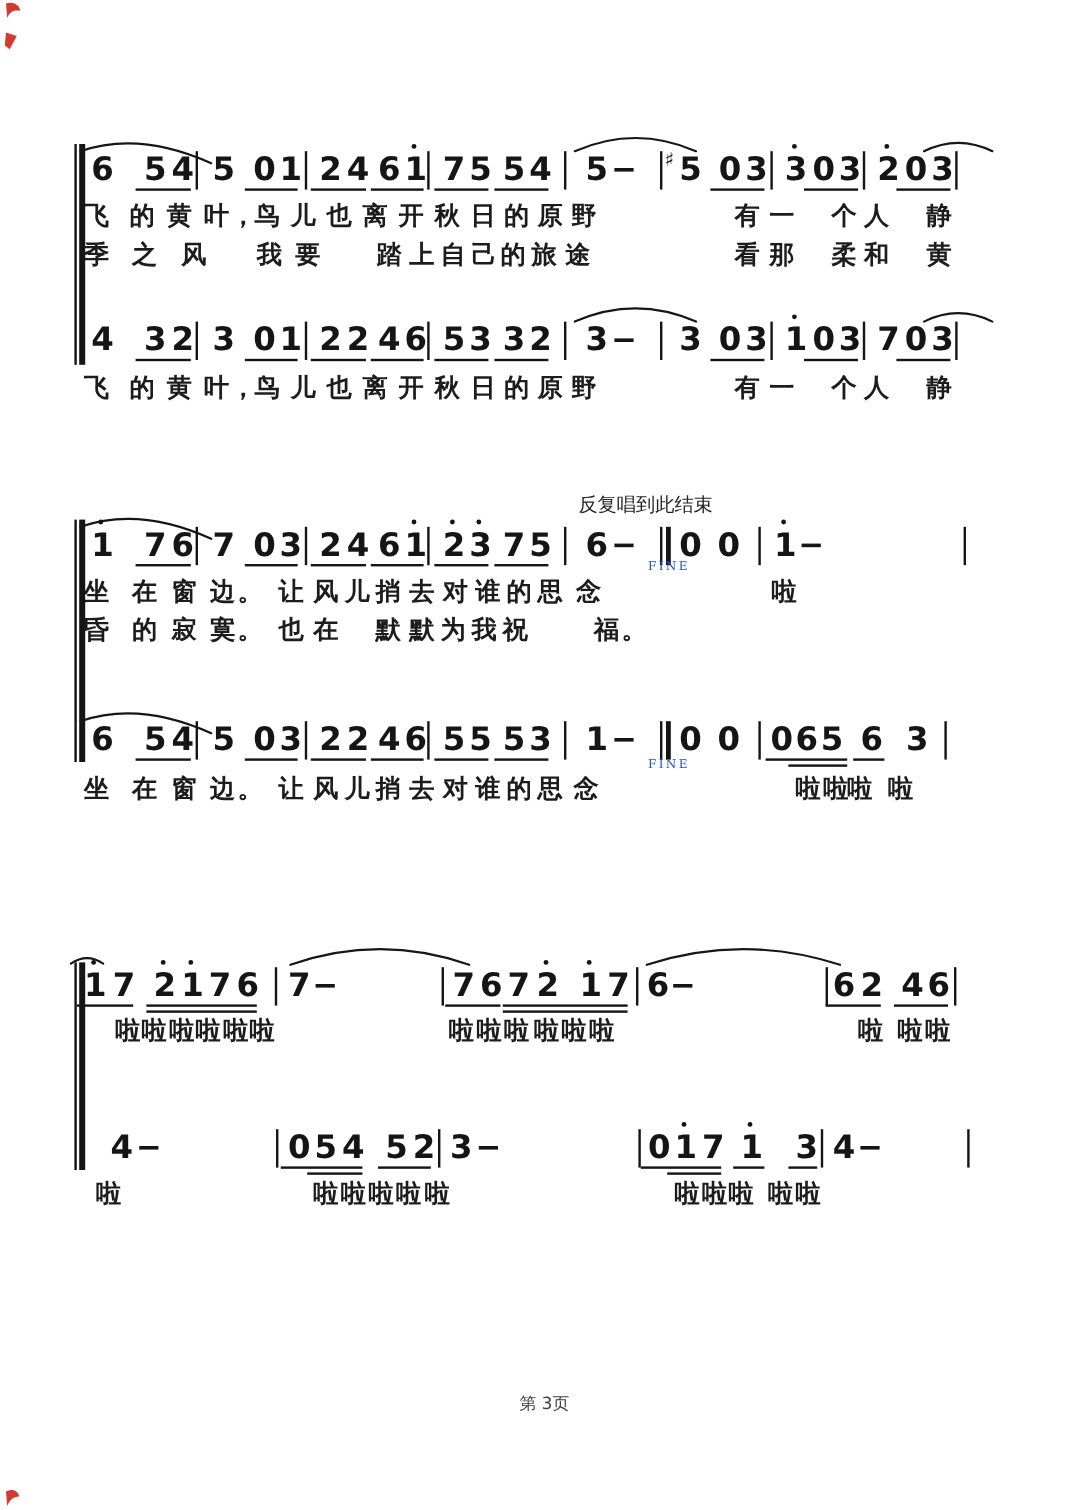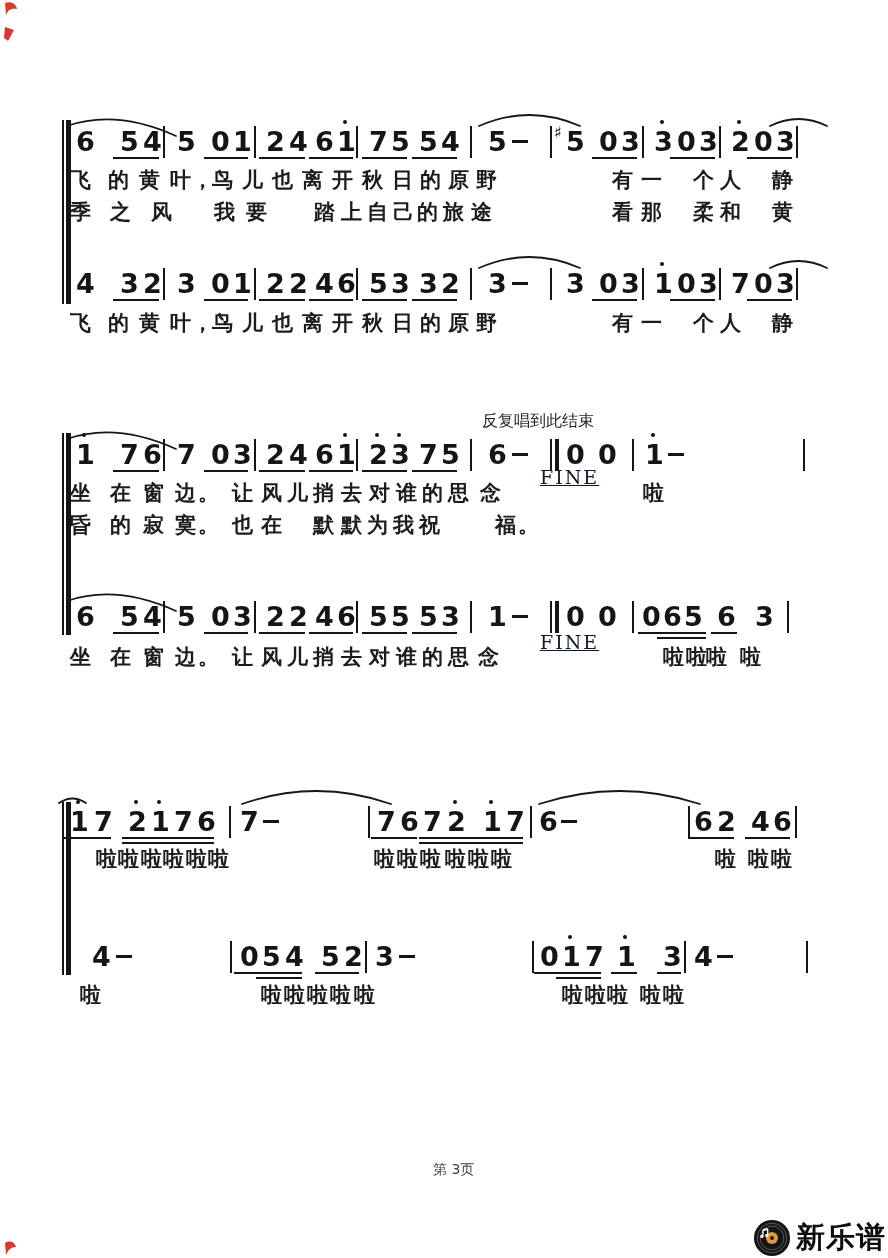--- a/index.html
+++ b/index.html
@@ -13,22 +13,22 @@
   .sharp{position:absolute;font-size:16px;font-weight:700;color:#151515;line-height:1;}
   .lyr{position:absolute;font-size:21px;font-weight:600;color:#1c1c1c;line-height:1;}
   .bar{position:absolute;width:2px;background:#151515;}
   .bar2{position:absolute;width:4px;background:#151515;}
   .dash{position:absolute;background:#151515;}
   .ul{position:absolute;background:#151515;}
   .dot{position:absolute;background:#151515;border-radius:50%;}
   .brace-thin{position:absolute;background:#151515;}
   .brace-thick{position:absolute;background:#151515;}
   .anno-cn{position:absolute;font-size:16px;color:#242424;line-height:1;}
-  .anno-fine{position:absolute;font-family:"DejaVu Serif",serif;font-size:19px;
-             letter-spacing:2px;color:#0f172a;line-height:1;text-decoration:underline;}
+  .anno-fine{position:absolute;font-family:"DejaVu Serif",serif;font-size:10px;
+             letter-spacing:2px;color:#1d4ed8;line-height:1;}
   .footer{position:absolute;left:433px;top:1161px;font-size:14px;color:#3e3e3e;}
   .logo{position:absolute;left:753px;top:1218px;display:flex;align-items:center;gap:5px;}
   .logo-text{font-size:29px;font-weight:800;color:#0d0d0d;letter-spacing:1px;
              font-family:"DejaVu Sans",sans-serif;}
   .corners{position:absolute;left:0;top:0;width:888px;height:1258px;pointer-events:none;}
 </style>
 </head>
 <body>
 
 <div class="page">
@@ -419,33 +419,19 @@
       <div class="brace-thick" style="left: 66px; top: 433px; width: 5px; height: 202px;"></div>
       <div class="brace-thin" style="left: 62px; top: 802px; width: 2px; height: 173px;"></div>
       <div class="brace-thick" style="left: 66px; top: 802px; width: 5px; height: 173px;"></div>
       <div class="anno-cn" style="left: 482px; top: 413px;">反复唱到此结束</div>
       <div class="anno-fine" style="left: 540px; top: 468px;">FINE</div>
       <div class="anno-fine" style="left: 540px; top: 633px;">FINE</div>
     </div>
 
   <div class="footer">第 3页</div>
 
-  <div class="logo">
-    <svg width="38" height="38" viewBox="0 0 40 40">
-      <circle cx="20" cy="20" r="19" fill="#141414"></circle>
-      <circle cx="20" cy="20" r="15.5" fill="none" stroke="#ffffff" stroke-width="0.7" opacity="0.45"></circle>
-      <circle cx="20" cy="20" r="12.5" fill="none" stroke="#ffffff" stroke-width="0.7" opacity="0.45"></circle>
-      <circle cx="20" cy="20" r="6.3" fill="#e2993b"></circle>
-      <circle cx="20" cy="20" r="2" fill="#141414"></circle>
-      <path d="M10.5 11.5 L10.5 18 M15.5 10.5 L15.5 17" stroke="#ffffff" stroke-width="1.4"></path>
-      <path d="M10.5 11.5 L15.5 10.5" stroke="#ffffff" stroke-width="2.2"></path>
-      <circle cx="9.4" cy="18.4" r="1.7" fill="#ffffff"></circle>
-      <circle cx="14.4" cy="17.4" r="1.7" fill="#ffffff"></circle>
-    </svg>
-    <span class="logo-text">新乐谱</span>
-  </div>
 
   <svg class="corners" width="888" height="1258">
     <path d="M5 3 C11 1 16 4 17 9 C11 8 8 10 6 15 Z" fill="#d63a2e"></path>
     <path d="M5 27 L14 30 L8 41 L4 38 Z" fill="#d63a2e"></path>
     <path d="M5 1243 C10 1240 15 1242 16 1247 C11 1247 8 1250 6 1255 Z" fill="#d63a2e"></path>
   </svg>
 </div>
 
 </body></html>

